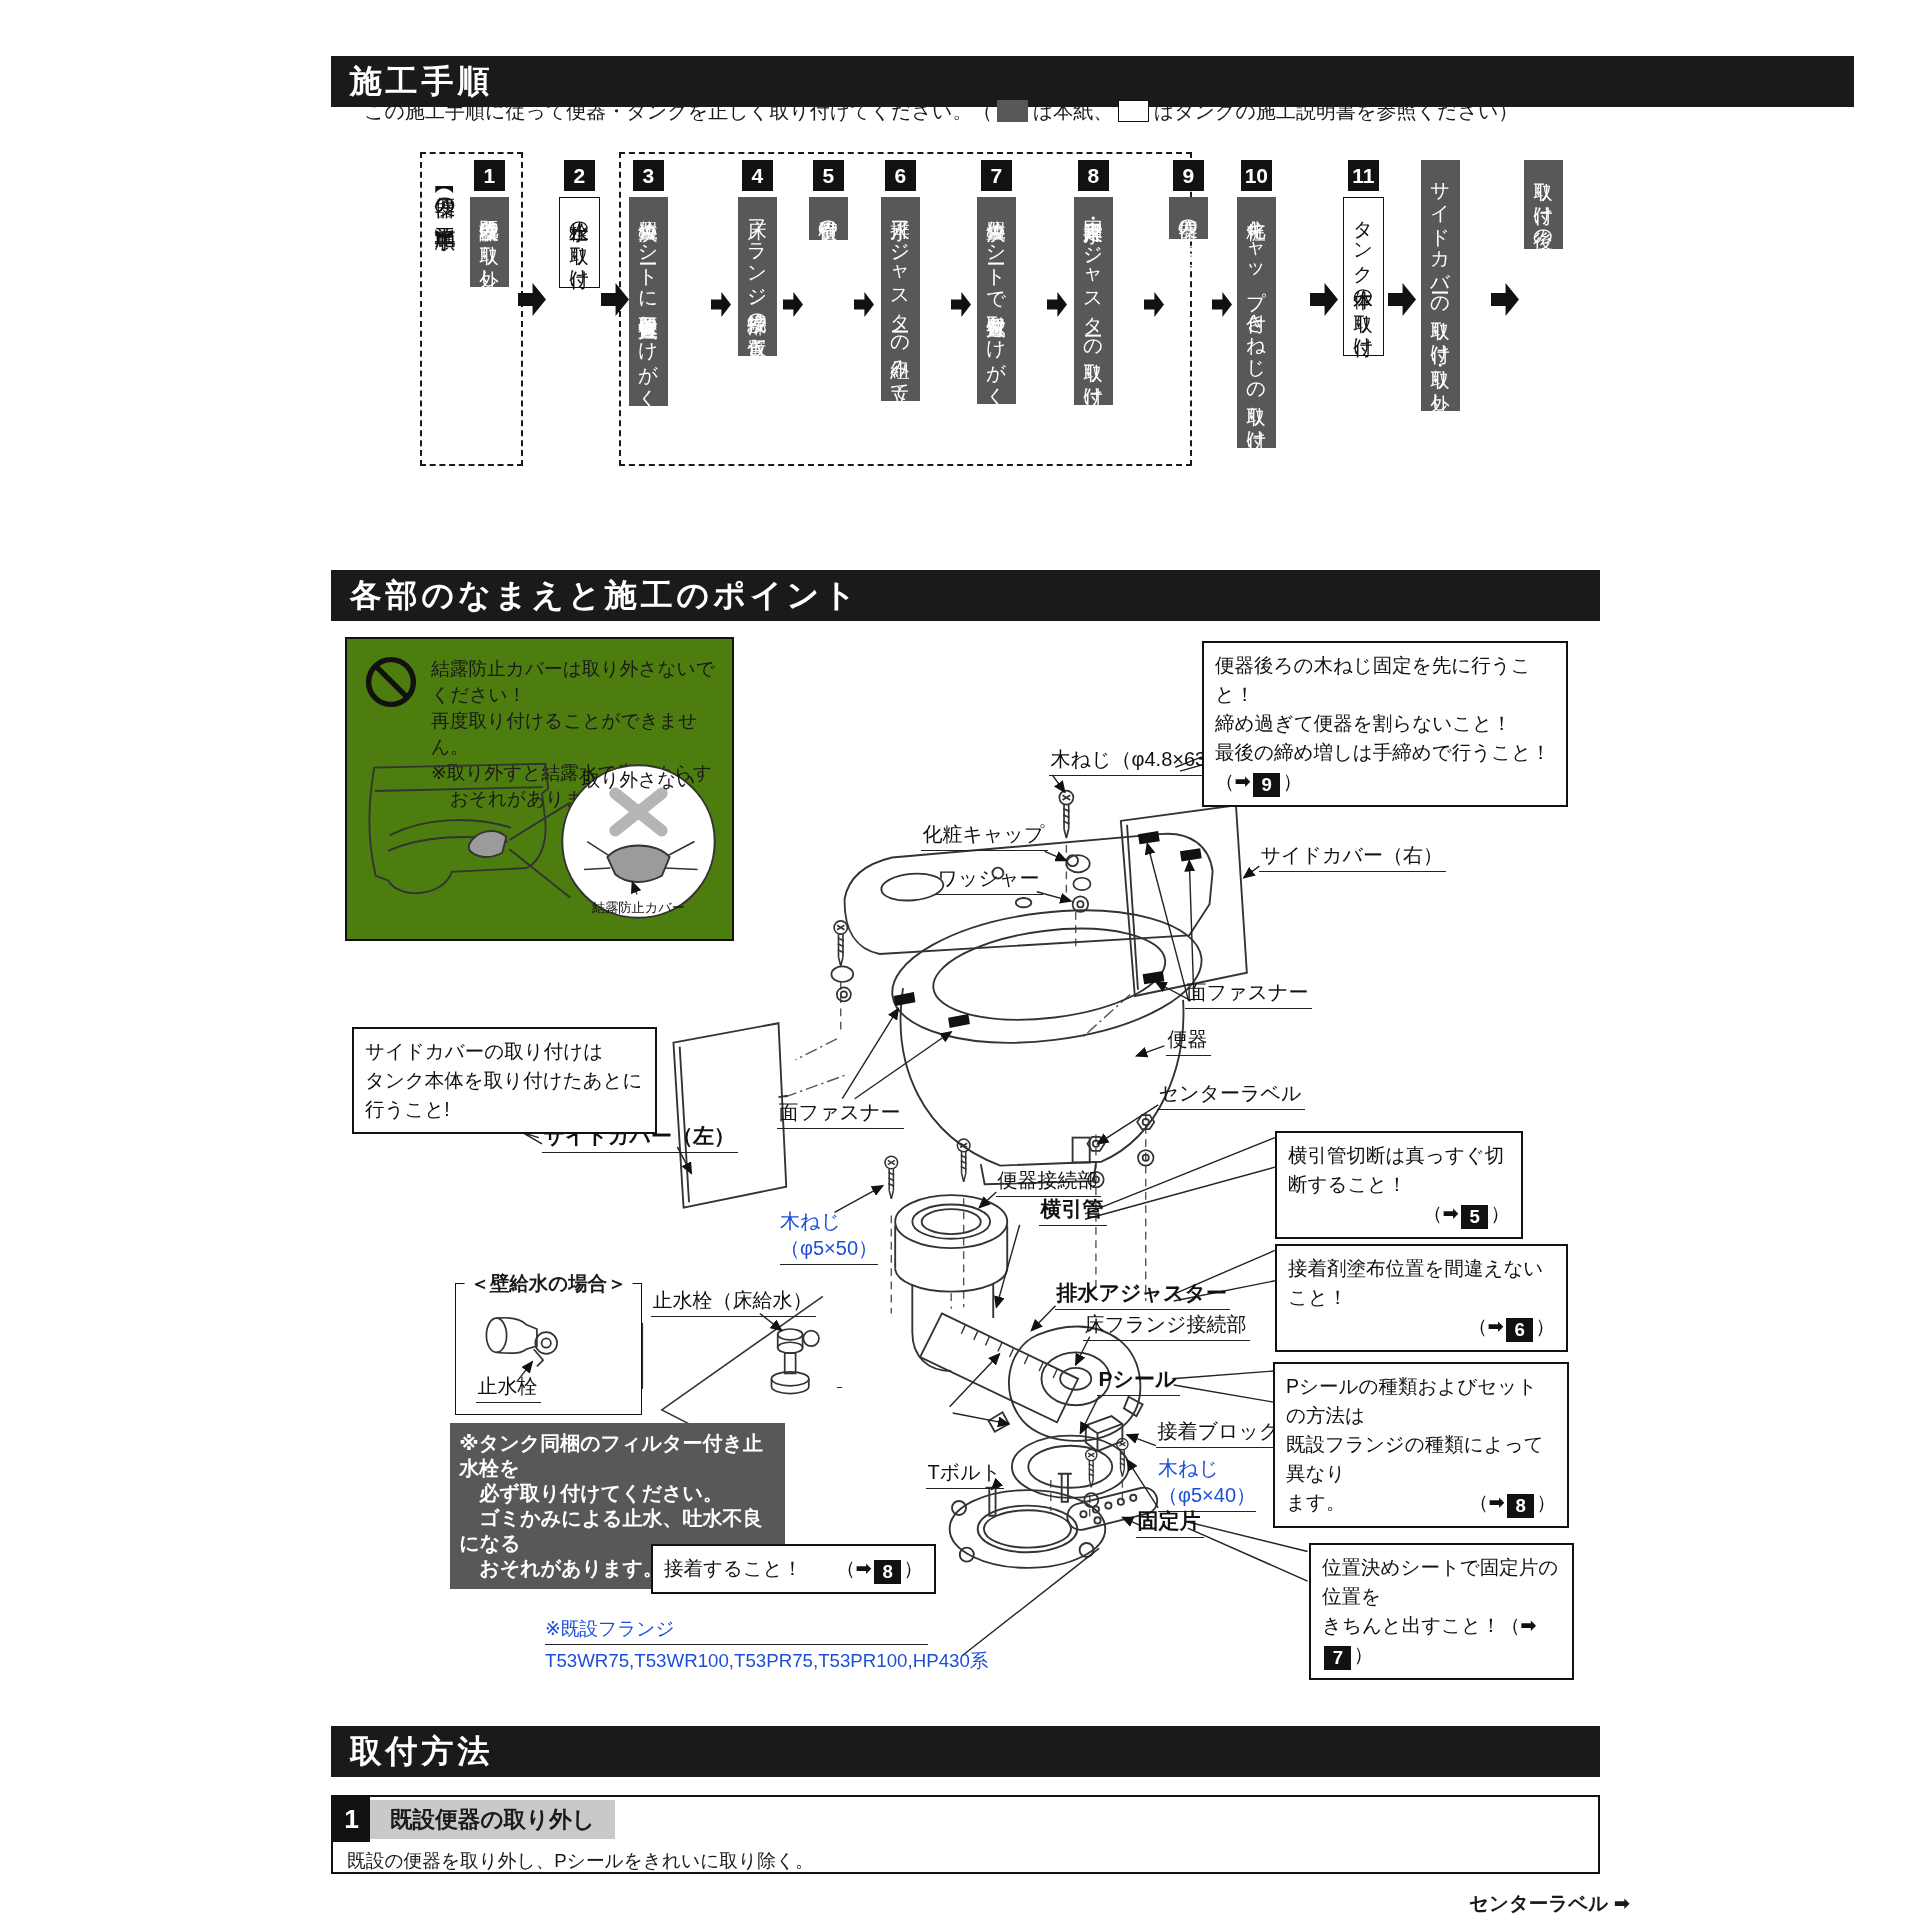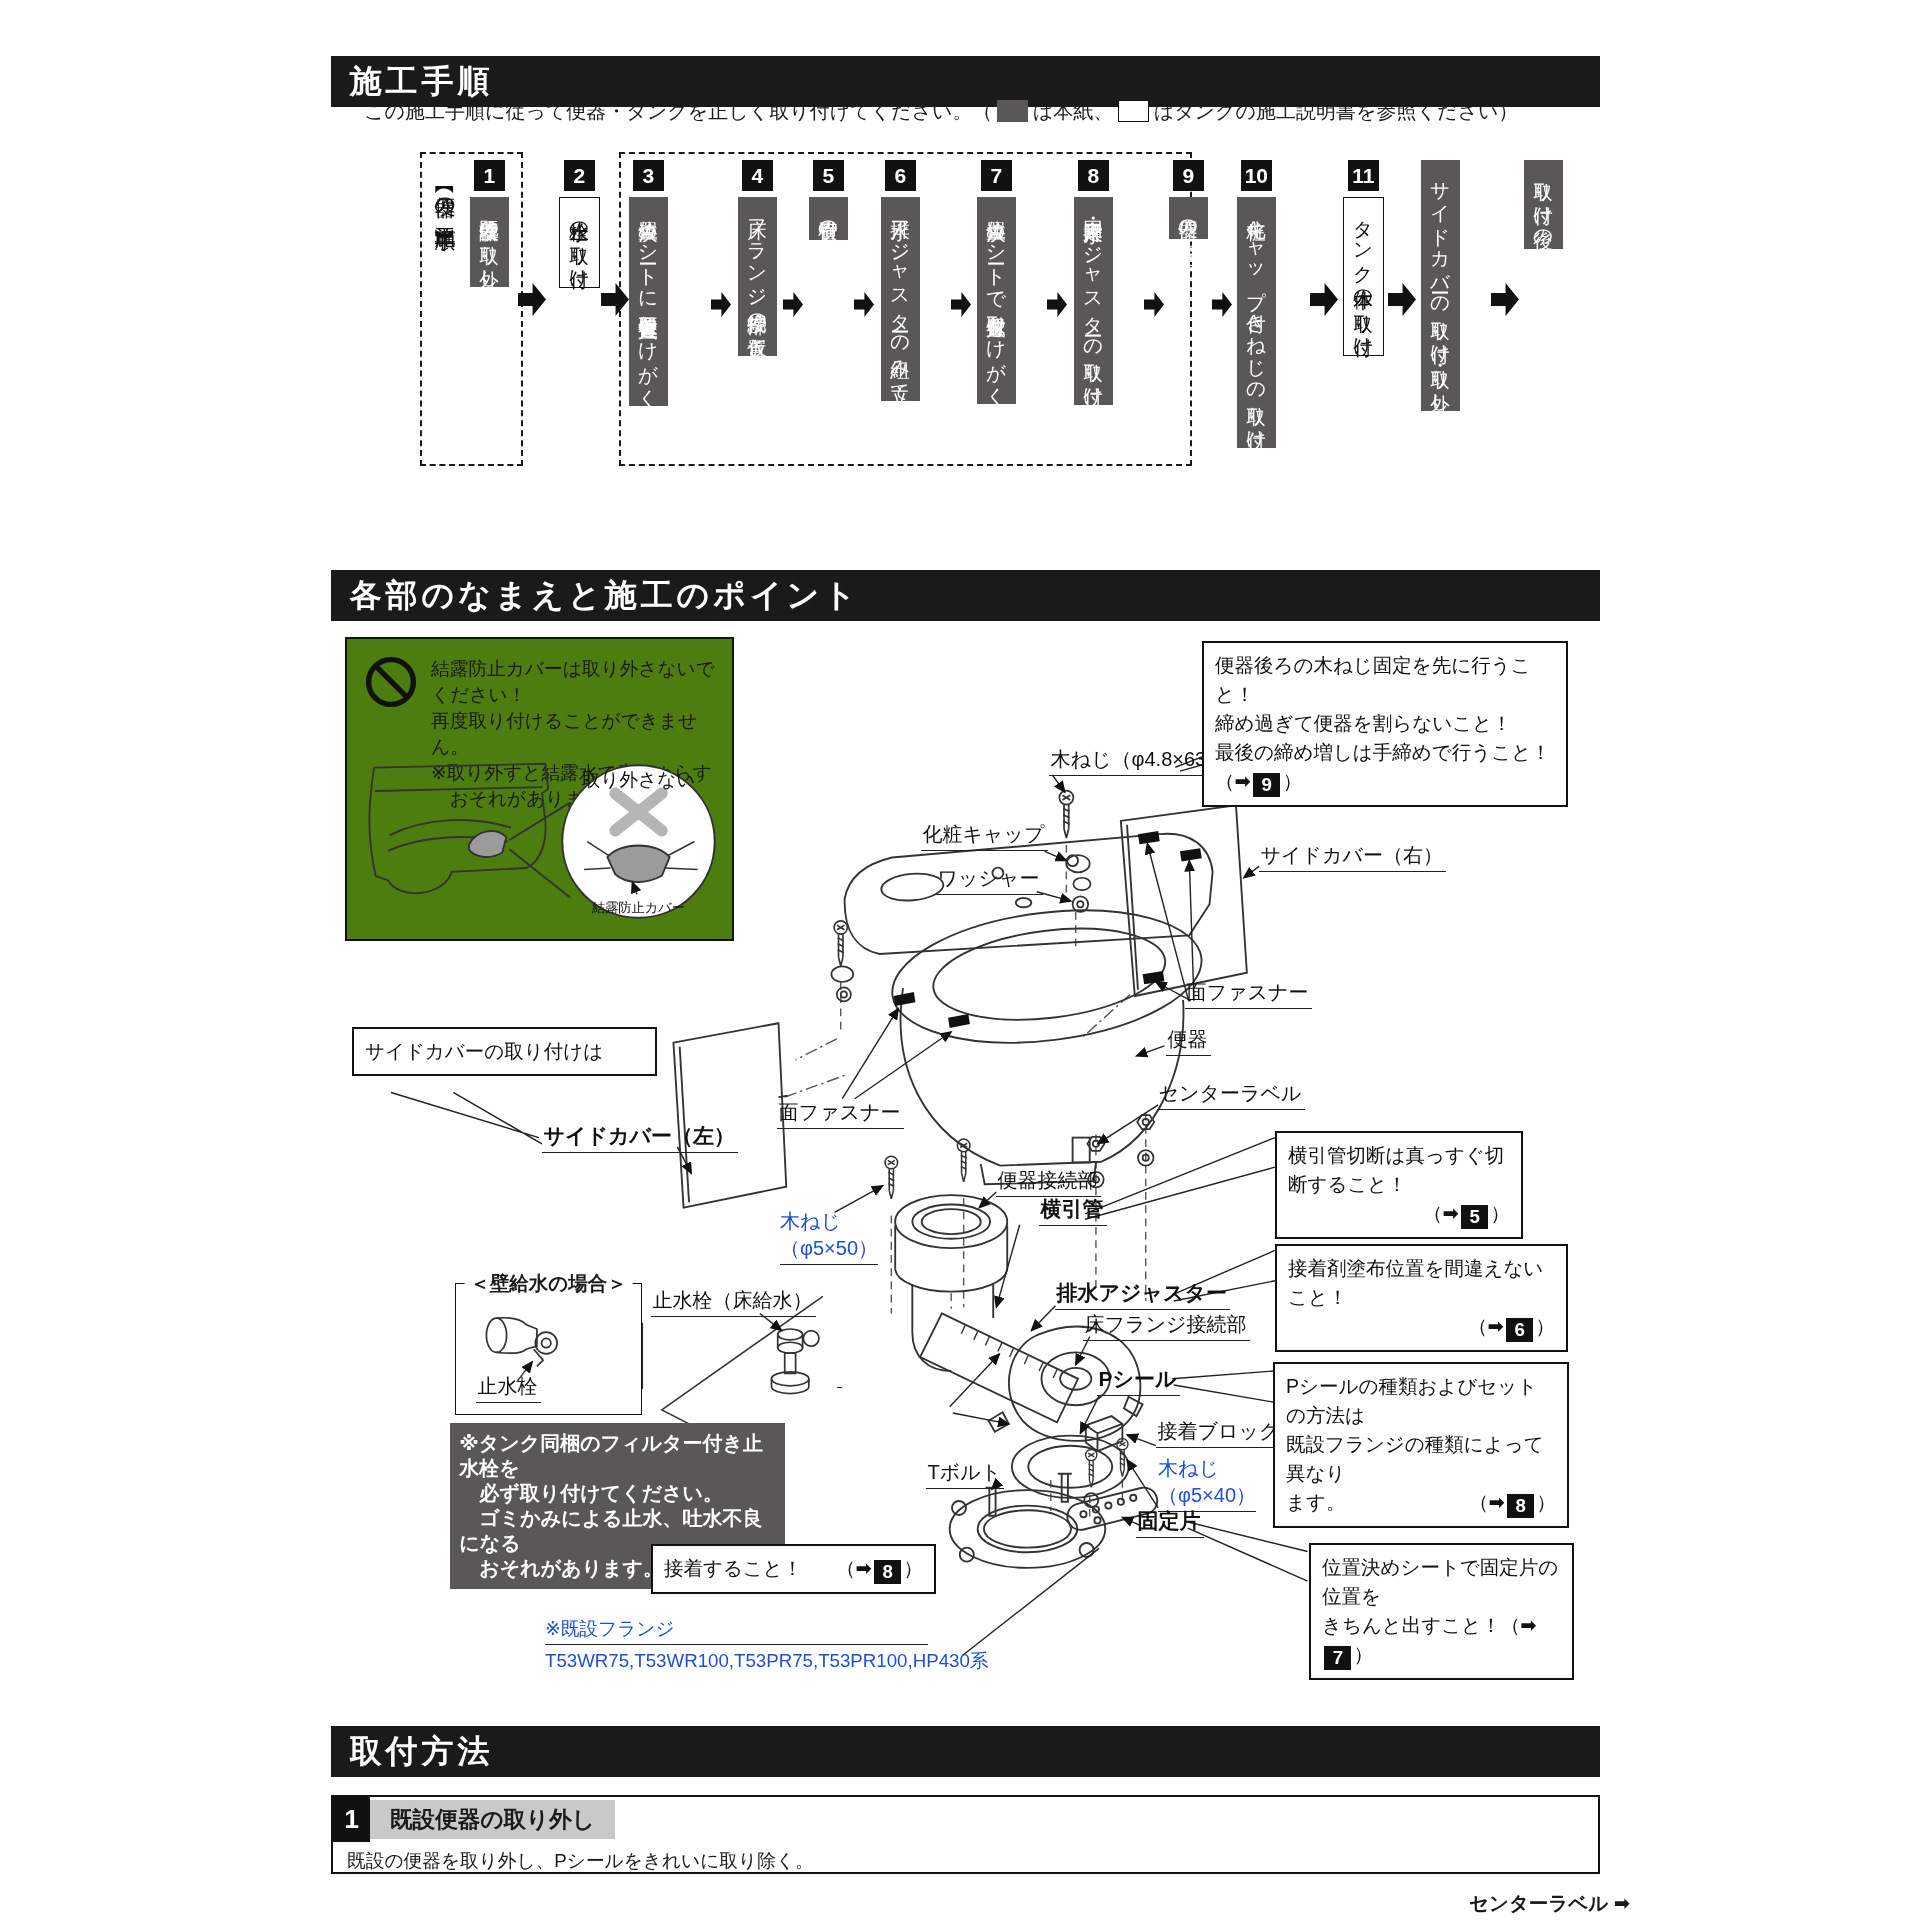--- a/index.html
+++ b/index.html
@@ -88,21 +88,21 @@
     position:absolute;left:37px;top:3.1px;height:39px;line-height:39px;background:#c9c9c9;
     font-weight:bold;font-size:22.6px;padding:0 20px;white-space:nowrap;
   }
   .stepdesc{position:absolute;left:14px;top:51px;font-size:18.7px;}
   .continue{position:absolute;font-size:19.5px;font-weight:bold;}
   svg{display:block;}
 </style>
 </head>
 <body>
 
-<div class="hdr" style="left:331px;top:56px;width:1269px;">施工手順</div>
+<div class="hdr" style="left:331px;top:56px;width:1523px;">施工手順</div>
 
 <div class="intro">
   <span>この施工手順に従って便器・タンクを正しく取り付けてください。（</span><span class="sw dark"></span><span>は本紙、</span><span class="sw light"></span><span>はタンクの施工説明書を参照ください）</span>
 </div>
 
 <div class="flow">
   <div class="dashedbox" style="left:0;top:3.1px;width:103px;height:314px;"></div>
   <div class="dashedbox" style="left:199px;top:3.1px;width:573px;height:314px;"></div>
   <div class="vlabel" style="left:11px;top:30px;">【便器の施工手順】</div>
 
@@ -421,20 +421,21 @@
         <circle cx="116" cy="58" r="6"></circle>
       <path d="M100,66 L112,80 L104,88"></path>
       <path d="M78,108 L98,82" marker-end="url(#ah)" stroke-width="1.8"></path>
     </g>
   </svg>
   <div class="plabel" style="left:20px;bottom:11px;top:auto;position:absolute;">止水栓</div>
 </div>
 
 <div class="co" style="left:352px;top:1027px;width:305px;">
   <div>サイドカバーの取り付けは</div>
+  <div>タンク本体を取り付けたあとに行うこと!</div>
 </div>
 
 <div class="gnote" style="left:450px;top:1423px;width:335px;">
   <div>※タンク同梱のフィルター付き止水栓を</div>
   <div>　必ず取り付けてください。</div>
   <div>　ゴミかみによる止水、吐水不良になる</div>
   <div>　おそれがあります。</div>
 </div>
 
 <div class="co" style="left:651px;top:1544px;width:285px;">

